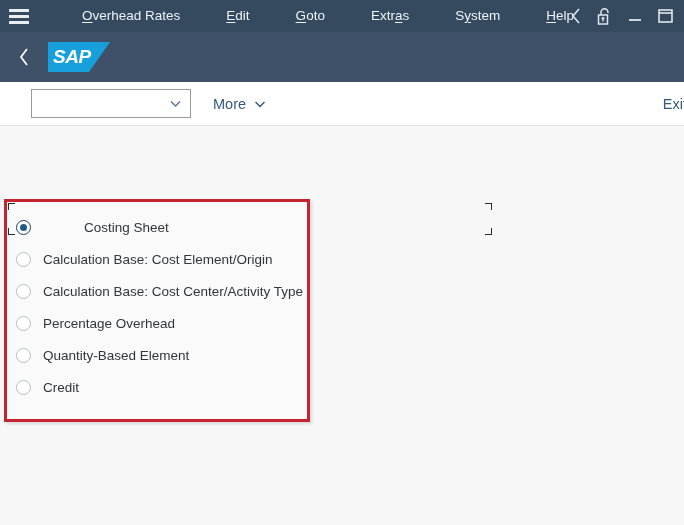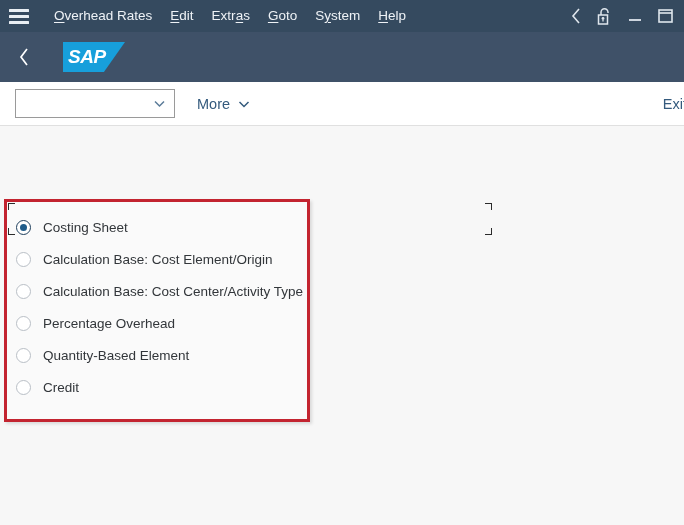--- a/index.html
+++ b/index.html
@@ -11,20 +11,21 @@
   }
 
   
   .menubar {
     height: 32px;
     background: #354a5f;
     display: flex;
     align-items: center;
     padding: 0 8px 0 9px;
     position: relative;
+    gap: 28px;
   }
   .hamburger {
     width: 20px; height: 15px;
     display: flex; flex-direction: column; justify-content: space-between;
     margin-right: 16px;
     cursor: pointer;
   }
   .hamburger span { display:block; height: 3px; background: #e9eef3; border-radius: .5px; }
 
   .menu-item {
@@ -48,21 +49,21 @@
   
   .titlebar {
     height: 50px;
     background: #3f5168;
     display: flex;
     align-items: center;
     position: relative;
   }
   .back-chev { margin-left: 18px; cursor: pointer; display:flex; }
   .sap-logo {
-    margin-left: 32px;
+    margin-left: 17px;
     width: 62px; height: 30px;
     position: relative;
     cursor: pointer;
   }
   .sap-logo .shape {
     position: absolute; inset: 0;
     background: #179fdb;
     clip-path: polygon(0 0, 100% 0, 66% 100%, 0 100%);
   }
   .sap-logo .txt {
@@ -78,21 +79,21 @@
     color: #ffffff; font-size: 19px;
     pointer-events: none;
   }
 
   
   .toolbar {
     height: 44px;
     background: #ffffff;
     border-bottom: 1px solid #e0e0e0;
     display: flex; align-items: center;
-    padding-left: 15px;
+    padding-left: 31px;
     position: relative;
   }
   .combo {
     width: 160px; height: 29px;
     background: #fff;
     border: 1px solid #9a9a9a;
     display: flex; align-items: center;
     justify-content: flex-end;
     padding-right: 7px;
     cursor: pointer;
@@ -120,21 +121,21 @@
     width: 306px; height: 223px;
     border: 3px solid #c32430;
     background: #fafafa;
     box-shadow: 2px 2px 3px rgba(0,0,0,0.12);
   }
   .radio-row {
     display: flex; align-items: center;
     height: 32px; margin-left: 9px;
     cursor: pointer;
   }
-  .radio-row:first-child { margin-top: 9px; }
+  .radio-row:first-child { margin-top: 9px; gap: 41px; }
   .radio-mark {
     width: 15px; height: 15px;
     border-radius: 50%;
     border: 1.4px solid #b9bfc6;
     background: #fff;
     flex: 0 0 auto;
     display: flex; align-items: center; justify-content: center;
   }
   .radio-row.sel .radio-mark { border-color: #1f3f5c; border-width: 1.6px; }
   .radio-row.sel .radio-mark::after {
@@ -169,22 +170,22 @@
 <div class="menubar">
 
   <div class="hamburger">
     <span></span>
       <span></span>
       <span></span>
   </div>
 
   <div class="menu-item"><u>O</u>verhead Rates</div>
   <div class="menu-item"><u>E</u>dit</div>
+  <div class="menu-item"><u>G</u>oto</div>
   <div class="menu-item">Extr<u>a</u>s</div>
-  <div class="menu-item"><u>G</u>oto</div>
   <div class="menu-item">S<u>y</u>stem</div>
   <div class="menu-item"><u>H</u>elp</div>
 
   <div class="win-ctrls">
     <span class="ic">
       <svg width="11" height="18" viewBox="0 0 11 18">
           <polyline points="8,2 2,9 8,16" fill="none" stroke="#dfe6ed" stroke-width="1.6"></polyline>
         </svg>
     </span>
     <span class="ic">

